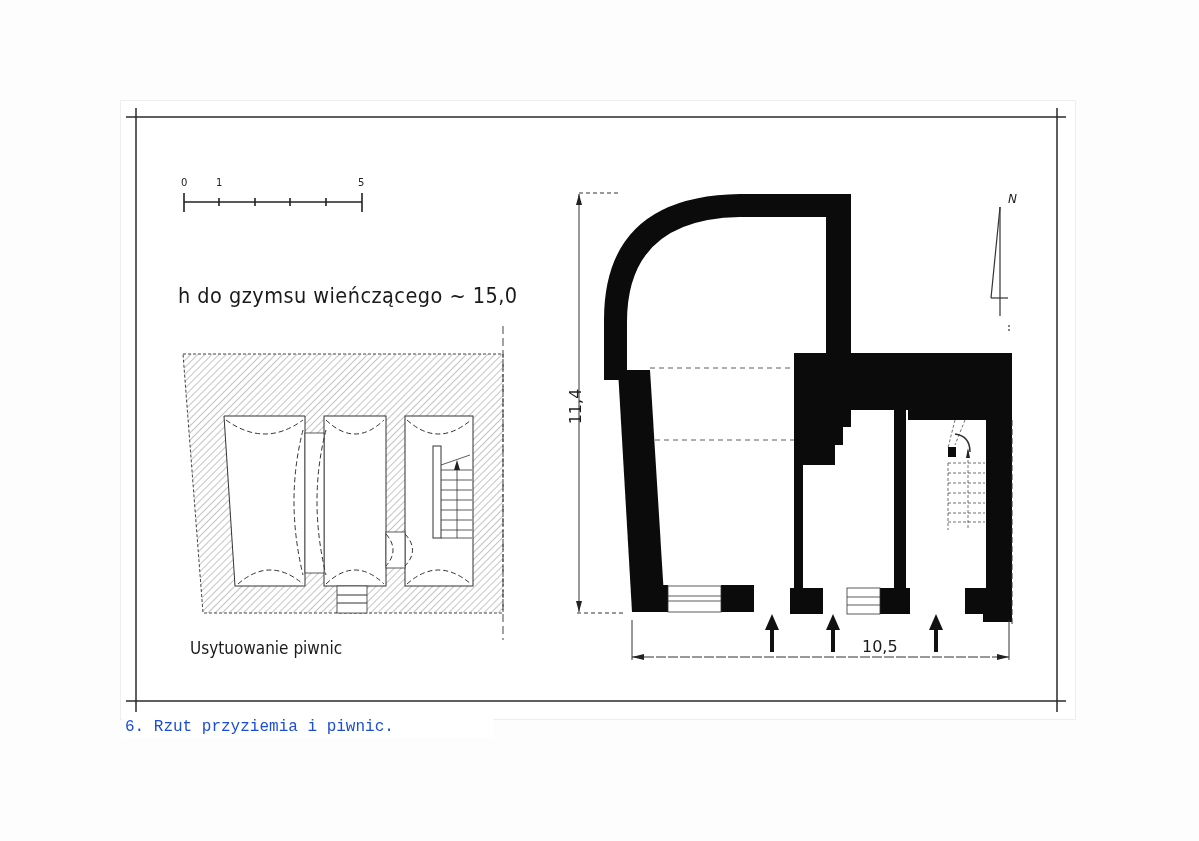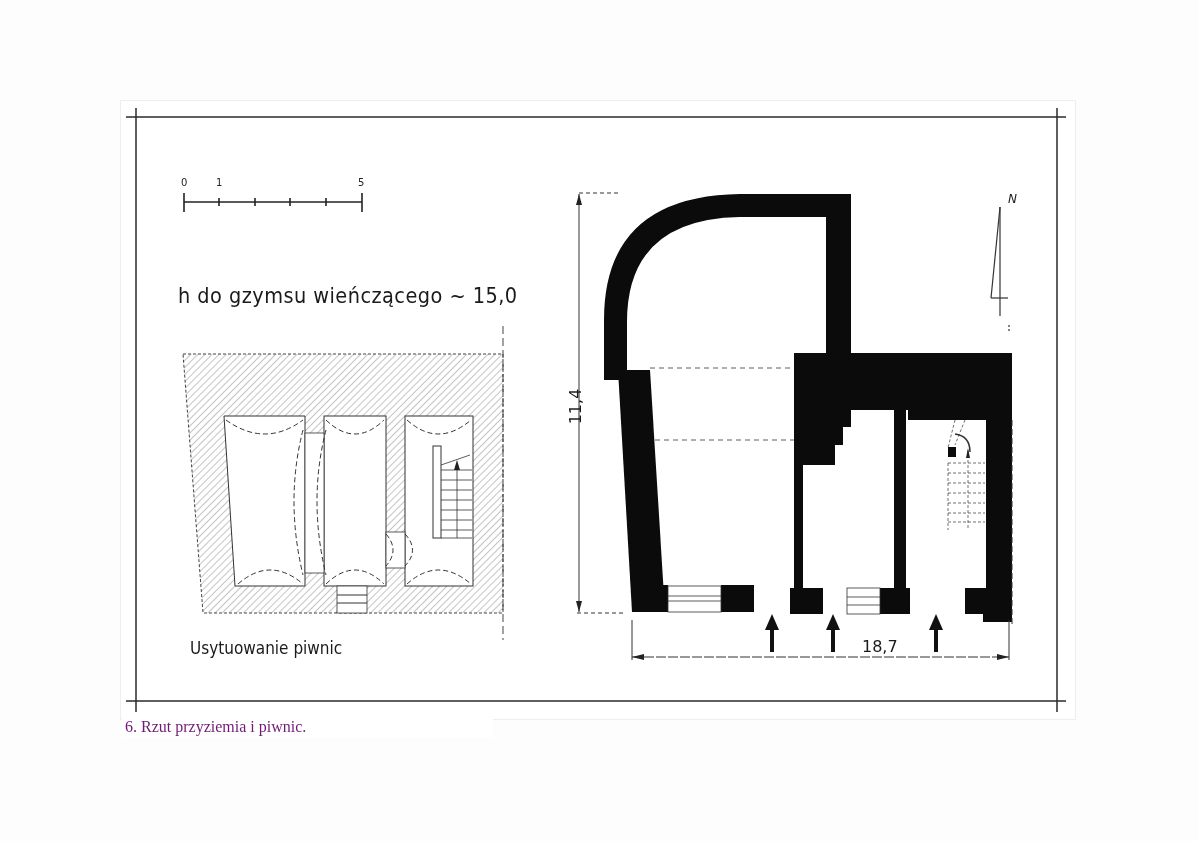--- a/index.html
+++ b/index.html
@@ -26,22 +26,22 @@
     .height-note { left: 178px; top: 284px; font-size: 21px; letter-spacing: 0.5px; transform: scaleX(0.92); transform-origin: left; }
     .siting-label { left: 190px; top: 638px; font-size: 17px; transform: scaleX(0.9); transform-origin: left; }
     .scale-tick { font-size: 10px; color: #222; position: absolute; }
     .dim-h { left: 862px; top: 637px; font-size: 16px; }
     .dim-v { left: 558px; top: 397px; font-size: 16px; transform: rotate(-90deg); transform-origin: center; }
     .north-mark { left: 1008px; top: 192px; font-size: 12px; font-style: italic; }
     .caption {
       position: absolute; left: 122px; top: 716px;
       width: 368px; height: 22px;
       background: #ffffff;
-      font-family: Liberation Serif, serif;
-      font-size: 16px; color: #701a75;
+      font-family: Liberation Mono, monospace;
+      font-size: 16px; color: #1d4ed8;
       line-height: 22px; padding-left: 3px;
     }
   </style>
 </head>
 <body>
 
 <div class="sheet"></div>
 
 <svg class="drawing" width="1199" height="841" viewBox="0 0 1199 841">
   <defs>
@@ -194,17 +194,17 @@
     <line x1="1009" y1="325" x2="1009" y2="333" stroke-dasharray="2,2"></line>
   </g>
 </svg>
 
 <span class="scale-tick" style="left:181px; top:177px;">0</span>
 <span class="scale-tick" style="left:216px; top:177px;">1</span>
 <span class="scale-tick" style="left:358px; top:177px;">5</span>
 
 <div class="hand height-note">h do gzymsu wieńczącego ~ 15,0</div>
 <div class="hand siting-label">Usytuowanie piwnic</div>
-<div class="hand dim-h">18,7</div>
+<div class="hand dim-h">10,5</div>
 <div class="hand dim-v">11,4</div>
 <div class="hand north-mark">N</div>
 
 <div class="caption">6. Rzut przyziemia i piwnic.</div>
 
 </body></html>

